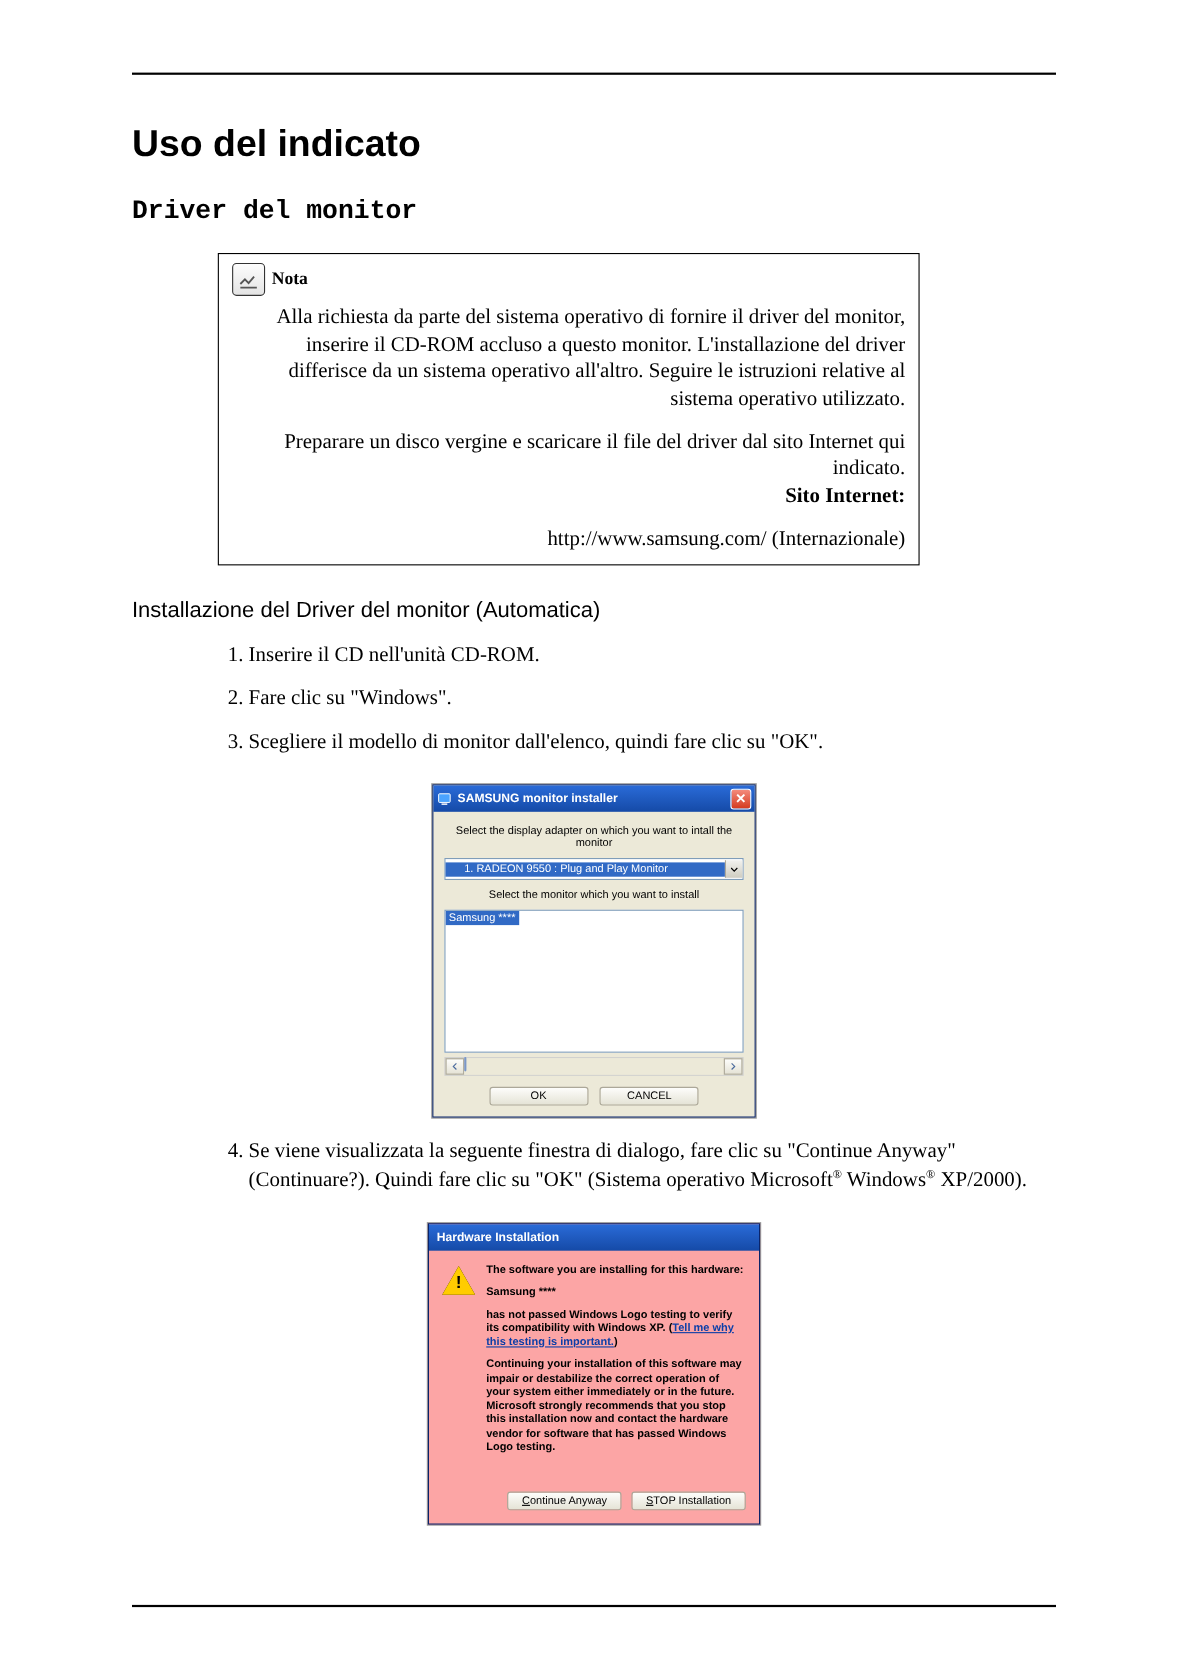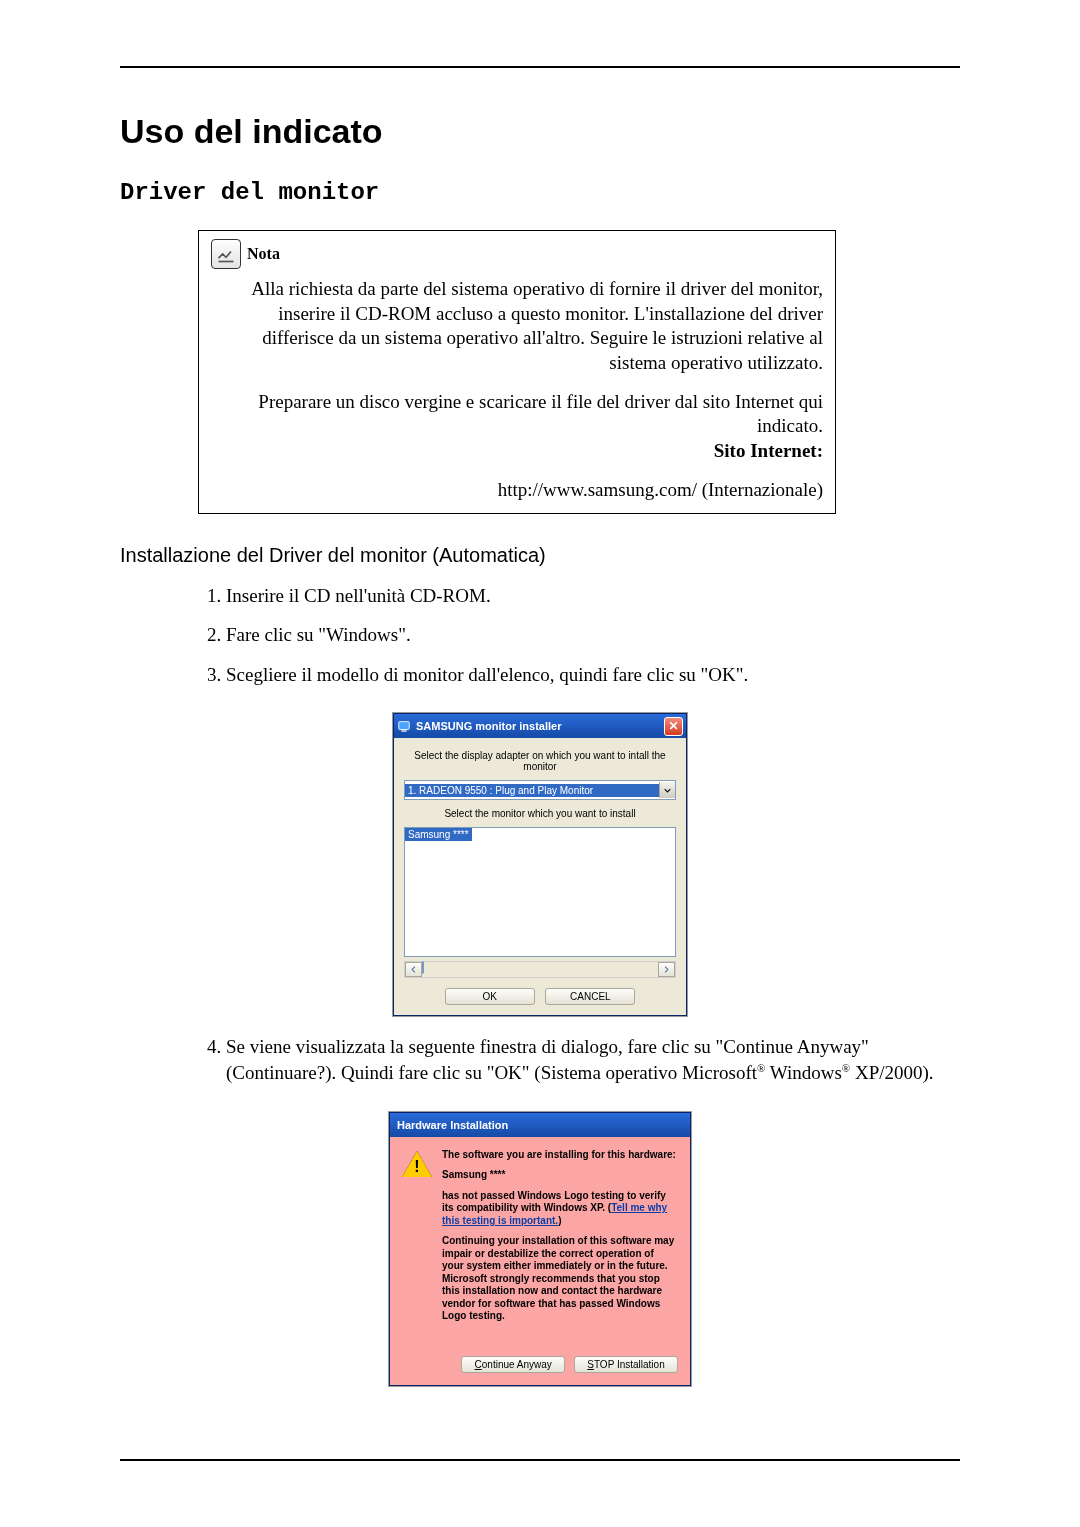--- a/index.html
+++ b/index.html
@@ -126,21 +126,21 @@
   .xp-label-center { text-align:center; margin:4px 0 8px 0; font-size:10px; }
   .xp-select {
     display:flex;align-items:center;
     border:1px solid #7f9db9;
     background:#fff;height:18px;
     margin-bottom:8px;
   }
   .xp-select .sel-text {
     flex:1;
     background:#316ac5;color:#fff;
-    padding:1px 3px;font-size:10px;white-space:nowrap;overflow:hidden;
+    padding:1px 17px;font-size:10px;white-space:nowrap;overflow:hidden;
   }
   .xp-select .sel-arrow {
     width:15px;height:16px;
     background:linear-gradient(#f2f2ef,#cfcdc1);
     border-left:1px solid #aca899;
     display:flex;align-items:center;justify-content:center;
   }
   .xp-select .sel-arrow svg{width:7px;height:7px;}
   .xp-listbox {
     border:1px solid #7f9db9;

